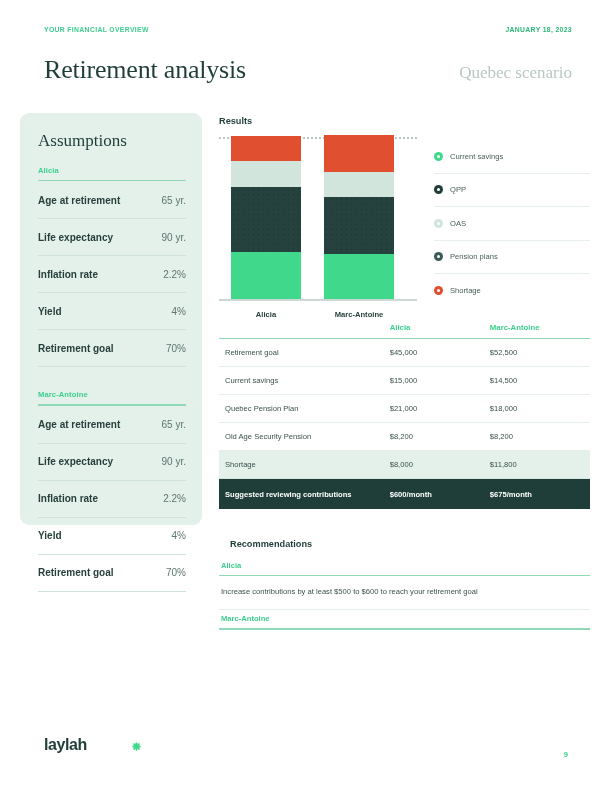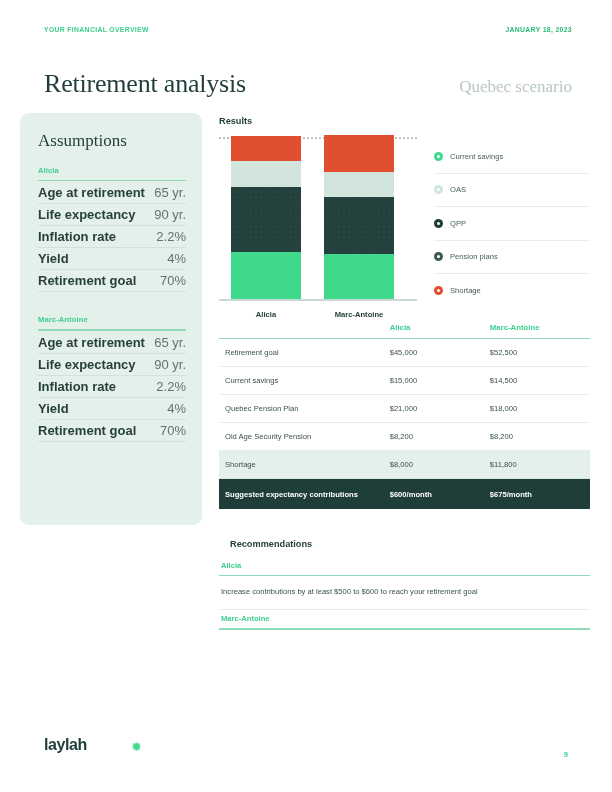--- a/index.html
+++ b/index.html
@@ -22,21 +22,21 @@
     color: #3ecf8e; text-transform: uppercase;
   }
   .eyebrow.right { color: #2bb978; }
 
   .title-row {
     position: absolute; left: 44px; top: 55px; width: 528px;
     display: flex; justify-content: space-between; align-items: baseline;
   }
   h1.doc-title {
     font-family: "Liberation Serif", serif;
-    font-size: 26px; font-weight: 400; color: #1f3d39; letter-spacing: -.2px; margin-top: 14px;
+    font-size: 26px; font-weight: 400; color: #1f3d39; letter-spacing: -.2px;
   }
   .scenario {
     font-family: "Liberation Serif", serif;
     font-size: 17px; font-weight: 400; color: #b9c7c3;
   }
 
   
   .assumptions {
     position: absolute; left: 20px; top: 113px;
     width: 182px; height: 412px;
@@ -48,22 +48,22 @@
     font-size: 17px; font-weight: 400; color: #1f3d39;
     margin-bottom: 15px;
   }
   .person-label {
     font-size: 7.6px; font-weight: 700; color: #3ecf8e;
     padding-bottom: 5px; letter-spacing: .1px;
   }
   .person-rule { height: 1.4px; background: #8fd9b6; margin-bottom: 1px; }
   .assume-row {
     display: flex; justify-content: space-between; align-items: center;
-    height: 22px; border-bottom: 1px solid #cfe3da;
-    font-size: 13px;
+    height: 37px; border-bottom: 1px solid #cfe3da;
+    font-size: 10px;
   }
   .assume-row .k { font-weight: 700; color: #27403c; }
   .assume-row .v { color: #5e7571; }
   .group-gap { height: 23px; }
 
   
   .sec-title {
     position: absolute; font-size: 9.2px; font-weight: 700; color: #1f3d39;
   }
   #results-title { left: 219px; top: 116px; }
@@ -257,26 +257,26 @@
     <div class="bar-label a">Alicia</div>
     <div class="bar-label b">Marc-Antoine</div>
   </div>
 
   <div class="legend">
     <div class="legend-item">
       <span class="dot" id="lg0" style="background: rgb(64, 217, 140);"></span>
       <span>Current savings</span>
     </div>
     <div class="legend-item">
+      <span class="dot" id="lg1" style="background: rgb(31, 61, 57);"></span>
+      <span>QPP</span>
+    </div>
+    <div class="legend-item">
       <span class="dot" id="lg2" style="background: rgb(210, 229, 221);"></span>
       <span>OAS</span>
-    </div>
-    <div class="legend-item">
-      <span class="dot" id="lg1" style="background: rgb(31, 61, 57);"></span>
-      <span>QPP</span>
     </div>
     <div class="legend-item">
       <span class="dot" id="lg3" style="background: rgb(60, 90, 86);"></span>
       <span>Pension plans</span>
     </div>
     <div class="legend-item">
       <span class="dot" id="lg4" style="background: rgb(223, 79, 48);"></span>
       <span>Shortage</span>
     </div>
   </div>
@@ -308,21 +308,21 @@
       <div class="c0">Old Age Security Pension</div>
       <div class="c1">$8,200</div>
       <div class="c2">$8,200</div>
     </div>
     <div class="rt-row alt">
       <div class="c0">Shortage</div>
       <div class="c1">$8,000</div>
       <div class="c2">$11,800</div>
     </div>
     <div class="rt-row total">
-      <div class="c0">Suggested expectancy contributions</div>
+      <div class="c0">Suggested reviewing contributions</div>
       <div class="c1">$600/month</div>
       <div class="c2">$675/month</div>
     </div>
   </div>
 
   <div class="sec-title" id="rec-title">Recommendations</div>
   <div class="recs">
     <div class="rec-person">Alicia</div>
     <div class="rec-rule"></div>
     <div class="rec-item">Increase contributions by at least $500 to $600 to reach your retirement goal</div>

